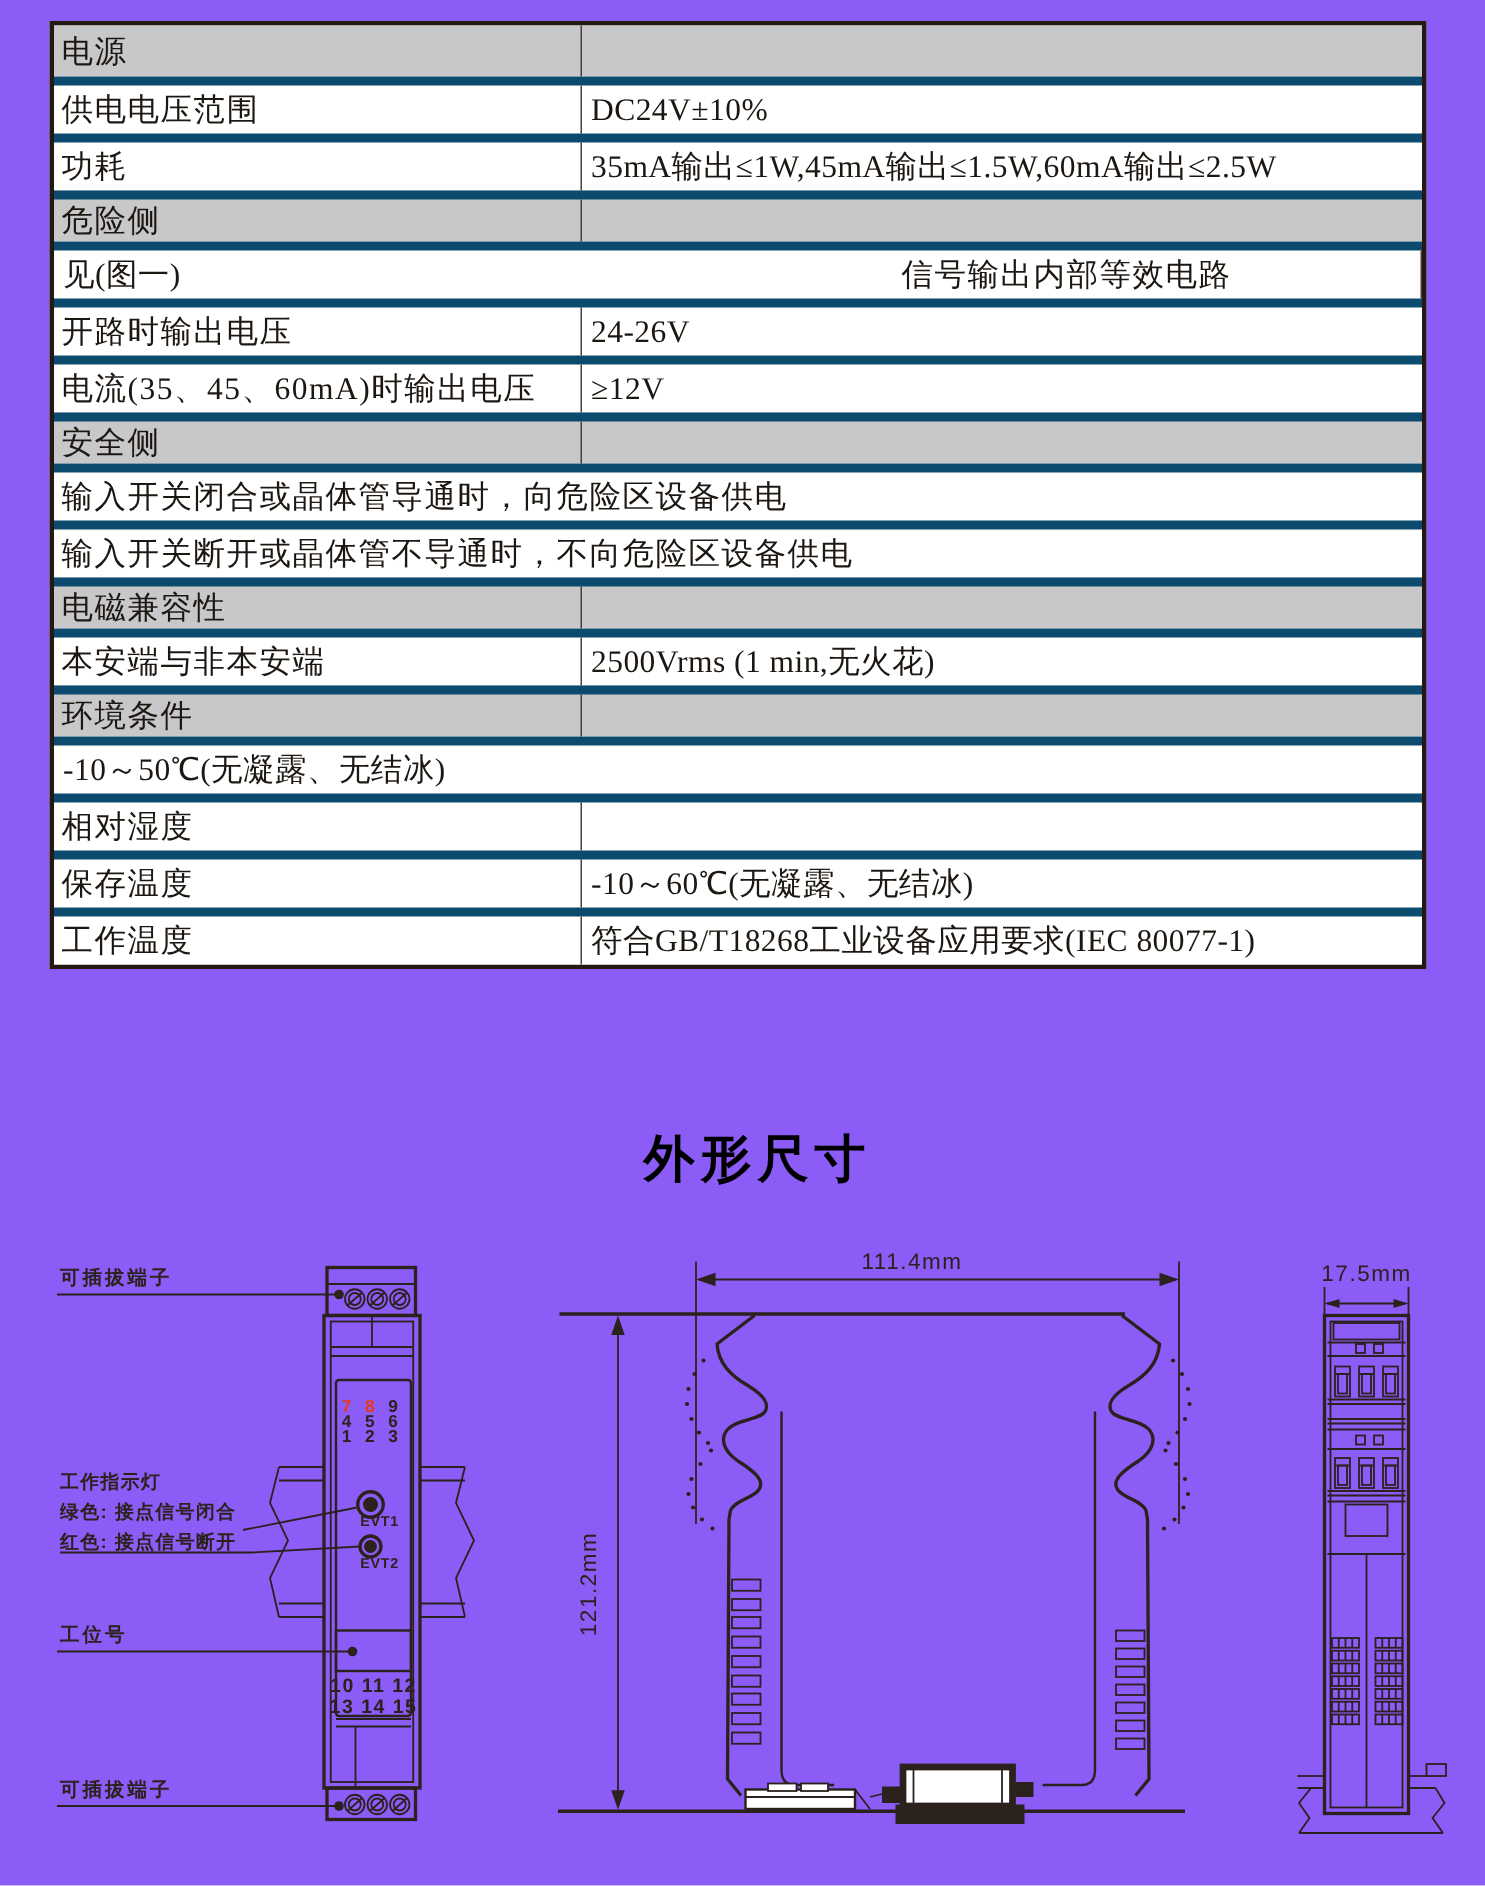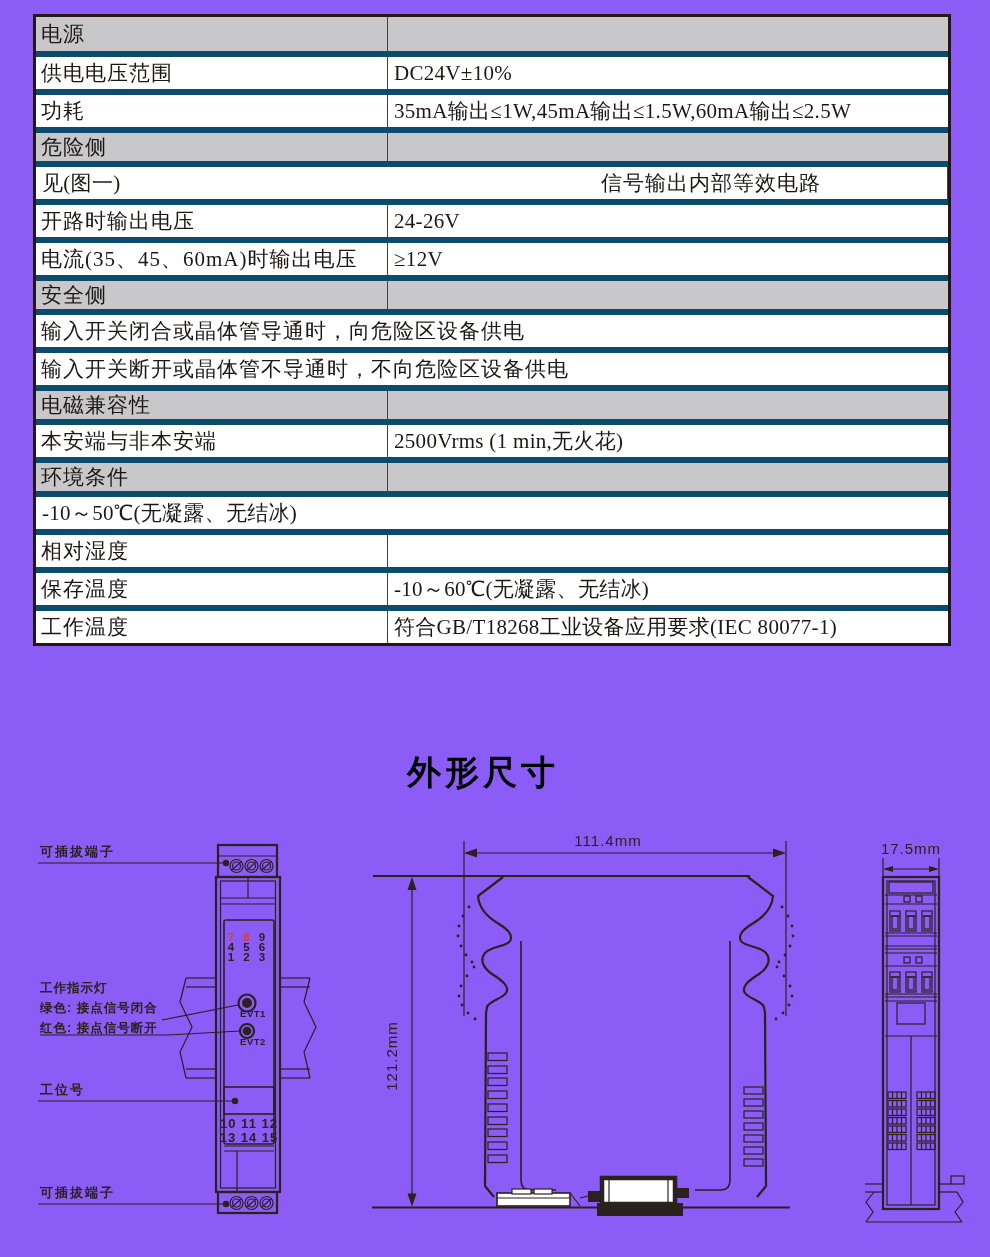--- a/index.html
+++ b/index.html
@@ -15,21 +15,21 @@
   .trow.kv,.trow.full{height:38px;background:#fff;}
   .cell{display:flex;align-items:center;box-sizing:border-box;
         font:21px "Liberation Serif",serif;color:#1d1712;white-space:nowrap;overflow:visible;}
   .cl{width:352px;flex:0 0 352px;border-right:1px solid #4a403b;padding-left:5px;letter-spacing:1px;}
   .cr{flex:1;padding-left:6px;letter-spacing:0.3px;}
   .cfull{flex:1;padding-left:5px;letter-spacing:1px;}
 
   
   .drawing-title{position:absolute;left:0;top:750px;width:966px;text-align:center;
                  font-weight:bold;font-size:34px;color:#000;letter-spacing:4px;
-                 font-family:"Liberation Sans",sans-serif;}
+                 font-family:"Liberation Sans",sans-serif;padding-left:22px;}
 
   
   svg text{font-family:"Liberation Sans",sans-serif;fill:#2b211d;}
   .ln{stroke:#2b211d;fill:none;stroke-width:1.2;}
   .w2{stroke-width:2.2;}
   .w16{stroke-width:1.6;}
   .w45{stroke-width:4.5;}
   .solid{fill:#2b211d;stroke:none;}
   .whitefill{fill:#ffffff;}
   .lbl{font-weight:bold;font-size:13px;letter-spacing:2px;}

